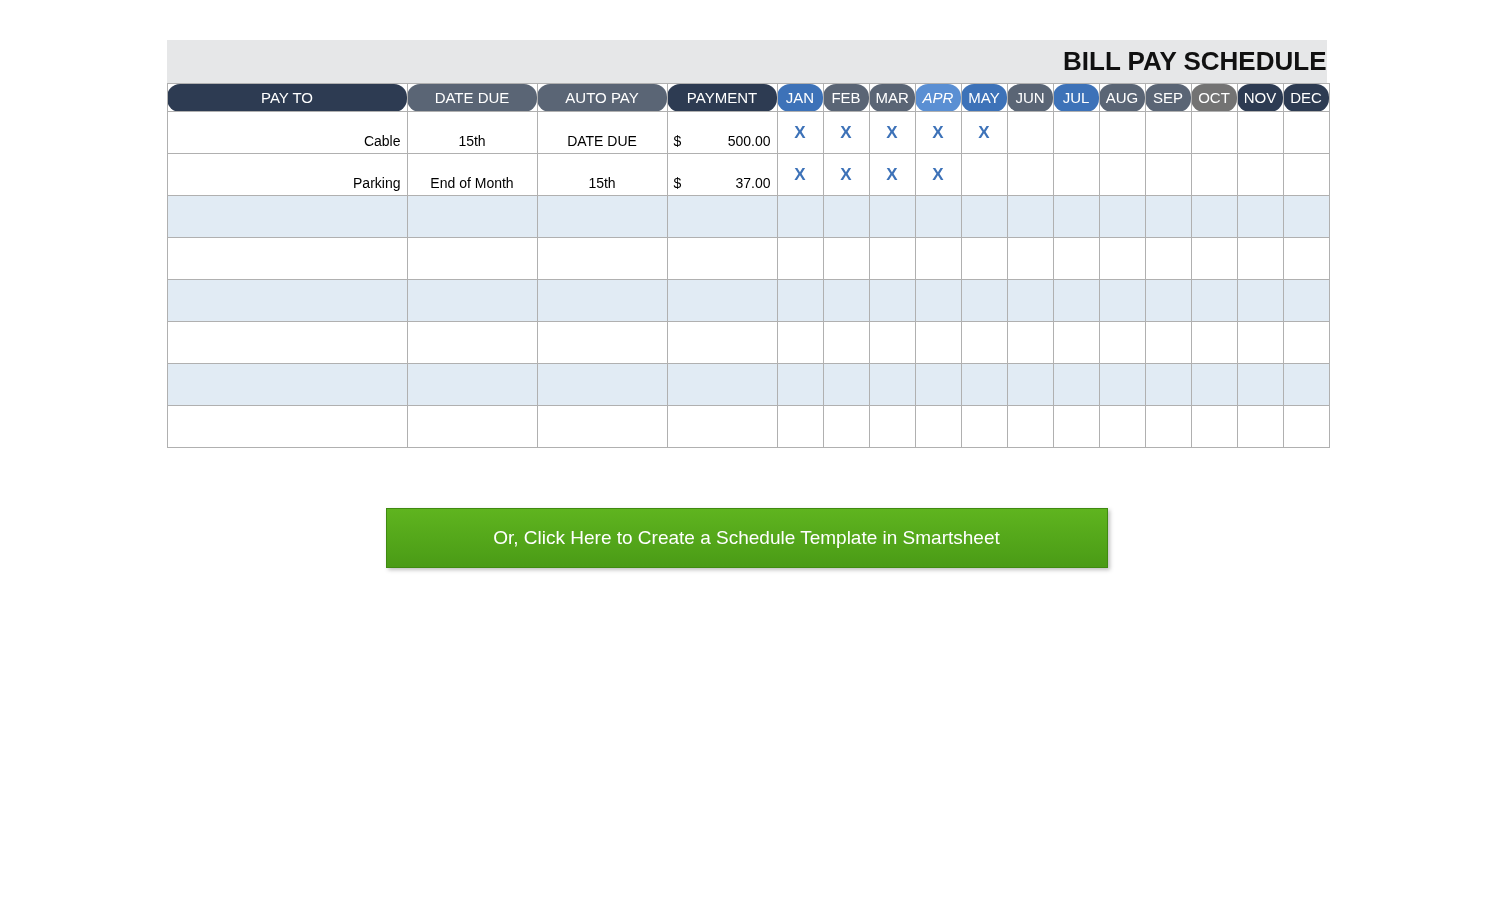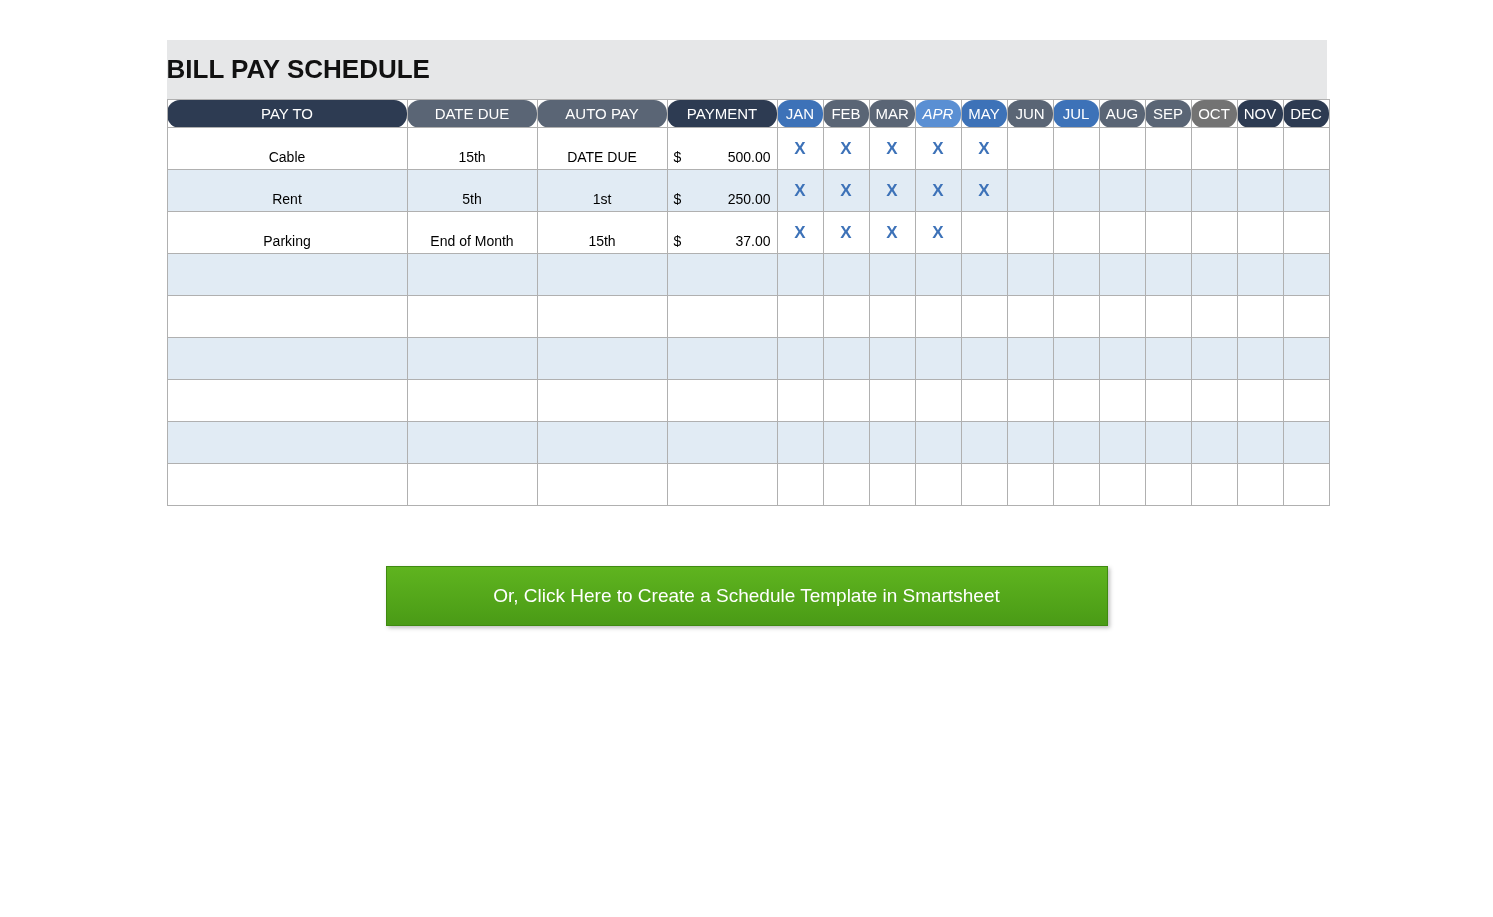--- a/index.html
+++ b/index.html
@@ -9,22 +9,22 @@
     background: #ffffff;
     display: flex;
     flex-direction: column;
     align-items: center;
   }
   .sheet {
     width: 1160px;
   }
   .title-bar {
     background: #e6e7e8;
-    text-align: left;
-    padding: 14px 0;
+    text-align: right;
+    padding: 6px 0;
     font-size: 26px;
     font-weight: bold;
     font-family: Arial, sans-serif;
     color: #111;
   }
   table {
     border-collapse: collapse;
     width: 100%;
     table-layout: fixed;
   }
@@ -55,21 +55,21 @@
   .h-dark   { background:#2d3b52; }
   .h-blue   { background:#3d72b8; }
   .h-grey   { background:#5a6575; }
   .h-lblue  { background:#5a8fd3;font-style:italic; }
   .h-mblue  { background:#737373; }
   .h-dark2  { background:#2d3b52; }
 
   .row-alt td { background:#e1ebf4; }
   .row-body td { background:#ffffff; }
 
-  td.c-payto   { text-align:center;   vertical-align:bottom; }
+  td.c-payto   { text-align:right;   vertical-align:bottom; }
   td.c-date    { text-align:center; vertical-align:bottom; }
   td.c-auto    { text-align:center; vertical-align:bottom; }
   td.c-pay     { text-align:left;   vertical-align:bottom; position:relative; }
   td.c-month   { text-align:center; vertical-align:middle; font-weight:bold; color:#3d72b8; font-size:17px;}
 
   .pay-wrap { display:flex; justify-content:space-between; }
   .pay-sym  { }
   .pay-val  { }
 
   .footer-row {
@@ -171,43 +171,20 @@
           <td class="c-month">X</td>
           <td class="c-month">X</td>
           <td class="c-month"></td>
           <td class="c-month"></td>
           <td class="c-month"></td>
           <td class="c-month"></td>
           <td class="c-month"></td>
           <td class="c-month"></td>
           <td class="c-month"></td>
         </tr>
-        <tr class="row-alt">
-          <td class="c-payto">Rent</td>
-          <td class="c-date">5th</td>
-          <td class="c-auto">1st</td>
-          <td class="c-pay">
-            <div class="pay-wrap">
-              <span class="pay-sym">$</span>
-              <span class="pay-val">250.00</span>
-            </div>
-          </td>
-          <td class="c-month">X</td>
-          <td class="c-month">X</td>
-          <td class="c-month">X</td>
-          <td class="c-month">X</td>
-          <td class="c-month">X</td>
-          <td class="c-month"></td>
-          <td class="c-month"></td>
-          <td class="c-month"></td>
-          <td class="c-month"></td>
-          <td class="c-month"></td>
-          <td class="c-month"></td>
-          <td class="c-month"></td>
-        </tr>
         <tr class="row-body">
           <td class="c-payto">Parking</td>
           <td class="c-date">End of Month</td>
           <td class="c-auto">15th</td>
           <td class="c-pay">
             <div class="pay-wrap">
               <span class="pay-sym">$</span>
               <span class="pay-val">37.00</span>
             </div>
           </td>

